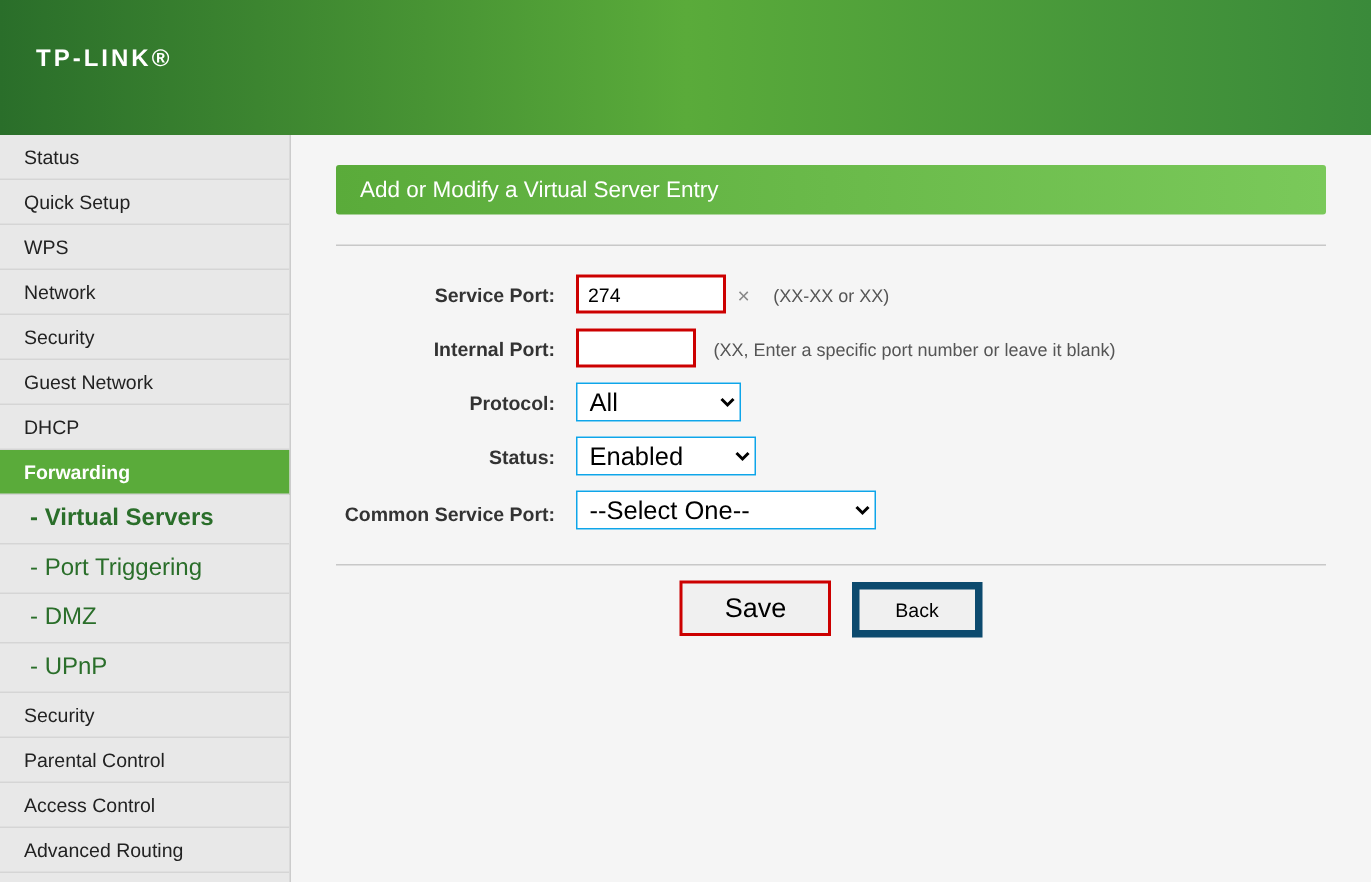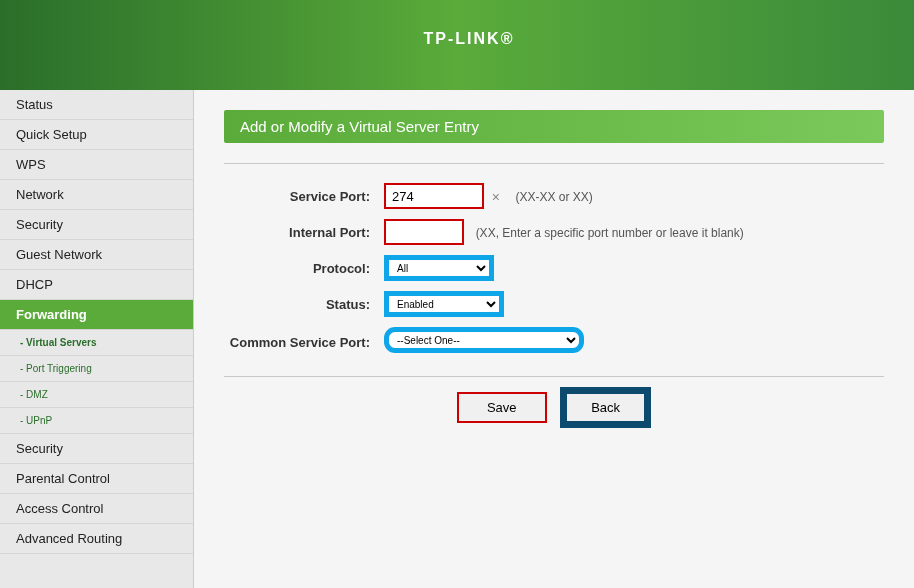--- a/index.html
+++ b/index.html
@@ -5,21 +5,20 @@
     * { margin: 0; padding: 0; box-sizing: border-box; }
     body { width: 914px; height: 588px; font-family: Arial, sans-serif; font-size: 13px; overflow: hidden; background: #ddd; }
 
     
     .header {
       background: linear-gradient(to right, #2a6e2a, #5aab3a, #3a8a3a);
       height: 90px;
       display: flex;
       align-items: center;
       padding-left: 24px;
-      justify-content: center;
     }
     .logo {
       color: white;
       font-size: 36px;
       font-weight: bold;
       letter-spacing: 2px;
       font-style: italic;
     }
     .logo span { font-size: 16px; vertical-align: super; font-style: normal; }
 
@@ -46,21 +45,21 @@
       cursor: pointer;
       font-size: 13px;
     }
     .sidebar-item.active {
       background: #5aab3a;
       color: white;
       font-weight: bold;
     }
     .sidebar-item.sub {
       padding-left: 20px;
-      font-size: 10px;
+      font-size: 16px;
       color: #2a6e2a;
     }
     .sidebar-item.sub.active-sub {
       color: #2a6e2a;
       background: #e8e8e8;
       font-weight: bold;
     }
 
     
     .content {
@@ -137,55 +136,55 @@
       border: none;
       color: #888;
       cursor: pointer;
       font-size: 14px;
       padding: 0 4px;
       vertical-align: middle;
     }
 
     select.form-select {
       height: 26px;
-      border: 5px solid #0ea5e9;
-      font-size: 10px;
+      border: 1px solid #0ea5e9;
+      font-size: 17px;
       padding: 2px 4px;
       background: white;
       cursor: pointer;
     }
     select.protocol-select { width: 110px; }
     select.status-select { width: 120px; }
-    select.common-service-select { width: 200px; border-radius: 11px; }
+    select.common-service-select { width: 200px; }
 
     
     .common-service-row td.label {
       padding-top: 4px;
     }
 
     
     .button-row {
       text-align: center;
       margin-top: 18px;
       padding-top: 10px;
       border-top: 1px solid #c8c8c8;
     }
     .btn-save {
       background: #f0f0f0;
       border: 2px solid #cc0000;
       padding: 6px 28px;
-      font-size: 13px;
+      font-size: 18px;
       cursor: pointer;
       margin-right: 10px;
       font-weight: normal;
       text-align: right;
     }
     .btn-back {
       background: #f0f0f0;
-      border: 7px solid #0c4a6e;
+      border: 5px solid #0c4a6e;
       padding: 6px 24px;
       font-size: 13px;
       cursor: pointer;
     }
   </style>
 </head>
 <body>
 
 <div class="header">
   <div class="logo">

